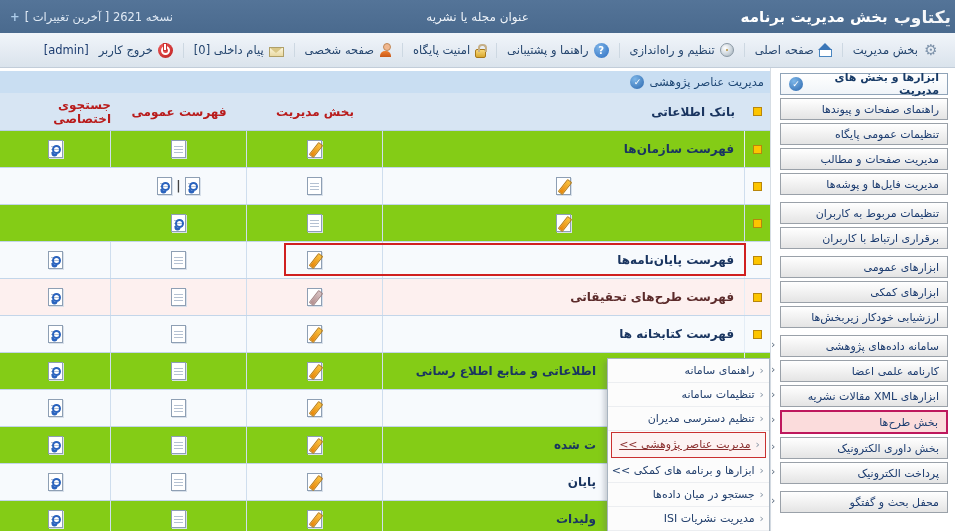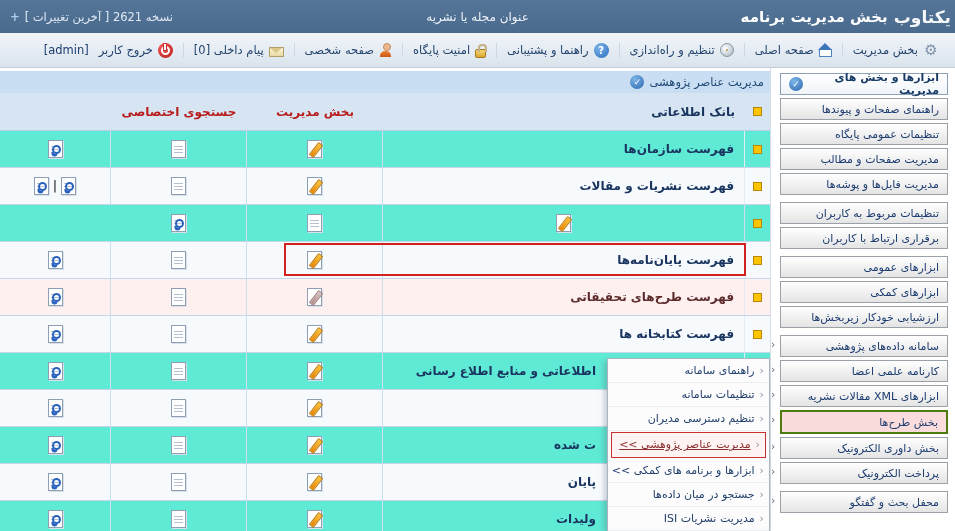--- a/index.html
+++ b/index.html
@@ -56,37 +56,37 @@
   
   .workspace { position:relative; height:463px; display:flex; overflow:hidden; background:#fff; }
 
   
   .sidebar { width:185px; flex:none; padding-top:5px; border-inline-end:1px solid #d6dde4; }
   .sb-row { position:relative; margin:0 7px 3px 9px; }
   .sb-row.gap { margin-top:7px;border-radius:11px; }
   .sb-box { height:22px; border:1px solid #9aa1a9; background:linear-gradient(#ffffff,#e4e4e4);
      display:flex; align-items:center; justify-content:flex-start; gap:4px;
      padding:0 8px; font-size:11px; color:#1c3c70; cursor:pointer; }
-  .sb-row.hl .sb-box { border:2px solid #4d7c0f; background:#fbdcdc; height:24px; }
+  .sb-row.hl .sb-box { border:2px solid #be185d; background:#fbdcdc; height:24px; }
   .sb-arrow { position:absolute; left:-9px; top:4px; font-size:11px; color:#5a6b7e; line-height:12px; }
   .sb-head .sb-box { background:linear-gradient(#ffffff,#f0f4f8); border-color:#8fa3b8; font-weight:bold; color:#173a66; }
 
   .chk { display:inline-block; width:14px; height:14px; border-radius:50%; flex:none;
      background:radial-gradient(circle at 35% 30%, #7db6e8, #2a66ad); color:#fff;
      font-size:9px; line-height:14px; text-align:center; }
 
   
   .content { width:770px; flex:none; position:relative; }
   .section-bar { height:22px; margin-top:3px; background:#c9def2; display:flex; align-items:center;
      justify-content:flex-start; gap:5px; padding-inline-start:6px;
      font-size:11.5px; color:#1f4875; }
 
   .tbl { position:relative; }
   .row { display:grid; grid-template-columns:25px 1fr 136px 136px 111px; height:37px;
-     border-bottom:1px solid #c3d6ea; background:#5eead4; }
+     border-bottom:1px solid #c3d6ea; background:#84cc16; }
   .row:nth-child(odd) { background:#f7fafd; }
   .row.hdr { height:38px; background:#d7e5f3; border-bottom:1px solid #b9cfe6; }
   .cell { display:flex; align-items:center; justify-content:center; }
   .cell.c-label { justify-content:flex-start; padding-inline-start:10px;
      font-size:12px; font-weight:bold; color:#1a3560; }
   .row:not(.hdr) .cell.c-admin, .row:not(.hdr) .cell.c-public, .row:not(.hdr) .cell.c-search
      { border-inline-start:1px solid #cfdeee; }
   .row:not(.hdr) .cell.c-label { border-inline-start:1px solid #e4edf6; }
   .hdr .cell.c-head { font-size:12px; font-weight:bold; color:#b91c1c; }
   .frag .cell.c-label { padding-inline-start:148px; }
@@ -283,20 +283,23 @@
         <div class="row hdr">
             <div class="cell c-bullet">
               <span class="bullet"></span>
             </div>
             <div class="cell c-label">
               <span>بانک اطلاعاتی</span>
             </div>
             <div class="cell c-admin c-head">
               <span>بخش مدیریت</span>
             </div>
+            <div class="cell c-public c-head">
+              <span>فهرست عمومی</span>
+            </div>
             <div class="cell c-search c-head">
               <span>جستجوی اختصاصی</span>
             </div>
           </div>
           <div class="row">
             <div class="cell c-bullet">
               <span class="bullet"></span>
             </div>
             <div class="cell c-label">
               <span>فهرست سازمان‌ها</span>
@@ -308,23 +311,20 @@
               <span class="ico"></span>
             </div>
             <div class="cell c-search">
               <span class="ico ico-find"></span>
             </div>
           </div>
           <div class="row">
             <div class="cell c-bullet">
               <span class="bullet"></span>
             </div>
-            <div class="cell c-label">
-              <span>فهرست نشریات و مقالات</span>
-            </div>
             <div class="cell c-admin">
               <span class="ico ico-edit"></span>
             </div>
             <div class="cell c-public">
               <span class="ico"></span>
             </div>
             <div class="cell c-search">
               <span class="ico ico-find"></span>
               <span class="pipe">|</span>
               <span class="ico ico-find"></span>

